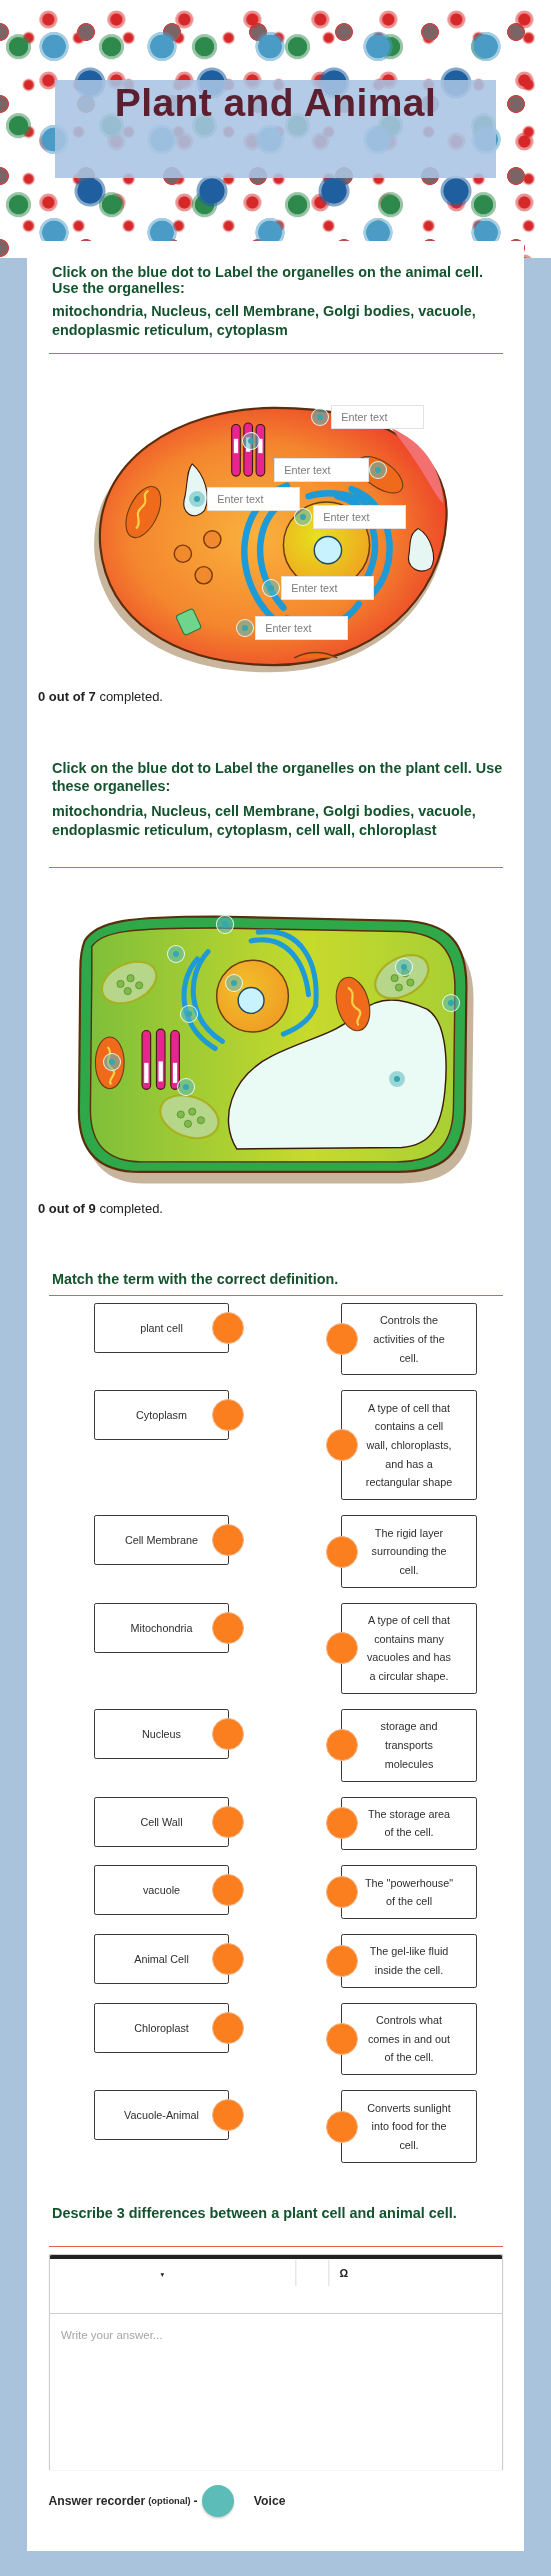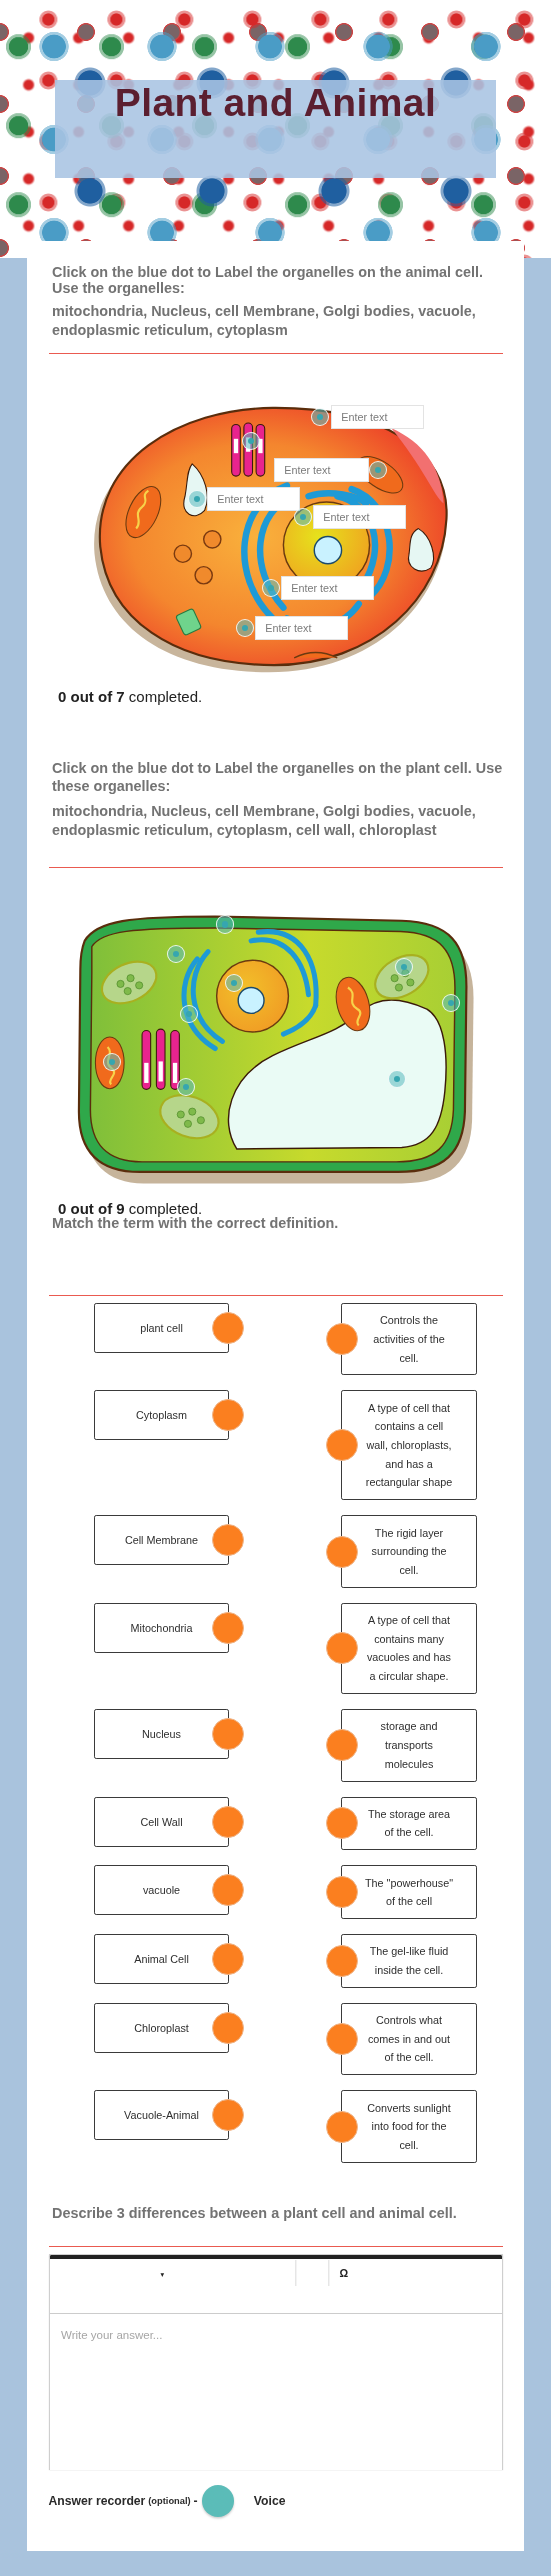--- a/index.html
+++ b/index.html
@@ -37,27 +37,27 @@
     color: #5b1f30; letter-spacing: 0.4px;
   }
   
   .card {
     position: absolute; left: 27px; top: 241px; width: 497px; height: 2310px;
     background: #ffffff;
   }
   .q-heading {
     position: absolute; left: 25px; width: 456px;
     font-family: "Liberation Sans", sans-serif;
-    font-weight: bold; font-size: 14.4px; color: #737373;
+    font-weight: bold; font-size: 14.4px; color: #14532d;
   }
   .rule {
     position: absolute; left: 21.5px; width: 454px; height: 0.7px; background: #ea5a50;
   }
   .completed {
-    position: absolute; left: 31px; font-size: 15px; line-height: 14.4px; color: #222;
+    position: absolute; left: 11px; font-size: 13px; line-height: 14.4px; color: #222;
   }
   .completed b { font-weight: bold; }
   .img-layer { position: absolute; left: 0; width: 497px; }
   .hot-dot {
     position: absolute; width: 18.7px; height: 18.7px; margin: -9.3px 0 0 -9.3px;
     border-radius: 50%; background: rgba(90, 185, 190, 0.55);
     border: 1.1px solid rgba(255,255,255,0.85);
   }
   .hot-dot::after {
     content: ""; position: absolute; left: 5px; top: 5px; width: 6.5px; height: 6.5px;
@@ -300,21 +300,21 @@
     <div class="hot-dot" style="left:162px; top:109px;"></div>
     <div class="hot-dot" style="left:85px; top:157px;"></div>
     <div class="hot-dot" style="left:159px; top:182px;"></div>
     <div class="hot-dot" style="left:370px; top:174px;"></div>
   </div>
 
   <div class="completed" style="top:961px;">
     <b>0 out of 9</b><span> completed.</span>
   </div>
 
-  <div class="q-heading" style="top:973px; line-height:18px;">Match the term with the correct definition.</div>
+  <div class="q-heading" style="top:1029px; line-height:18px;">Match the term with the correct definition.</div>
   <div class="rule" style="top:1054px;"></div>
 
   <div class="match-list">
     <div class="match-row">
       <div class="term">
           <span>plant cell</span>
           <div class="m-dot"></div>
         </div>
       <div class="defn"><span>Controls the
 activities of the

